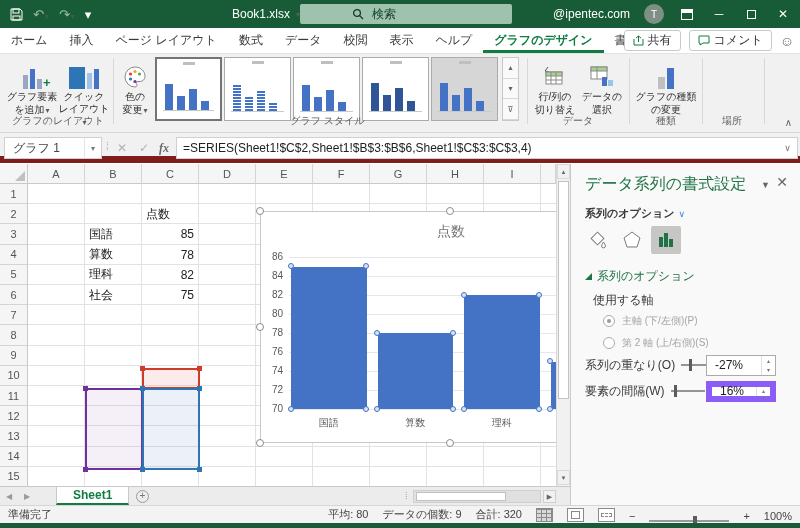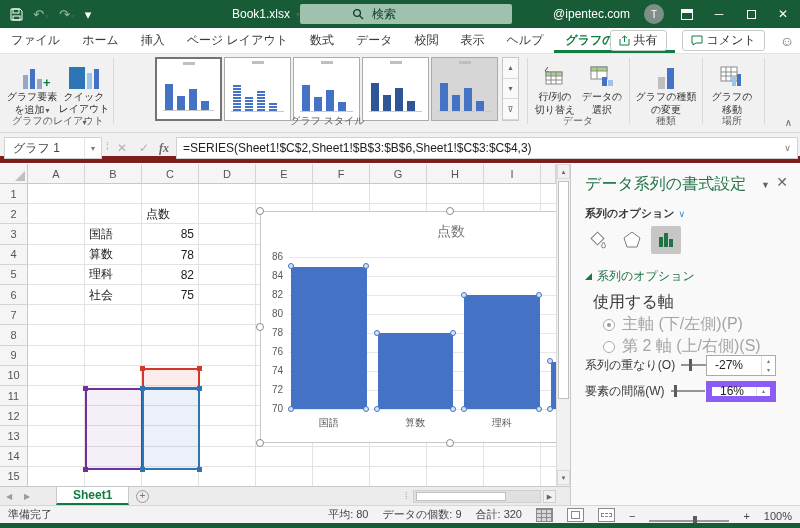--- a/index.html
+++ b/index.html
@@ -24,21 +24,21 @@
             display:flex; align-items:center; justify-content:center; }
   .winbtn { width:18px; height:18px; display:flex; align-items:center; justify-content:center; color:#fff; font-size:12px; }
   .maxbox { width:9px; height:9px; border:1px solid #fff; display:inline-block; }
   .ribdisp { width:12px; height:11px; border:1px solid #fff; border-top-width:4px; display:inline-block; }
 
   
   #tabrow { position:absolute; left:0; top:28px; width:800px; height:26px; background:#fff;
             display:flex; align-items:stretch; border-bottom:1px solid #E3E3E3; }
   .tab { padding:0 11px; display:flex; align-items:center; font-size:12px; color:#3B3A39; }
   .tab.active { color:#107C41; font-weight:700; border-bottom:3px solid #107C41; padding-top:3px; }
-  #tabrow-right { position:absolute; right:6px; top:30px; display:flex; gap:15px; align-items:center; }
+  #tabrow-right { position:absolute; right:6px; top:30px; display:flex; gap:8px; align-items:center; }
   .hdr-btn { height:21px; border:1px solid #C3CDC7; border-radius:3px; background:#fff; display:flex;
              align-items:center; gap:4px; padding:0 8px; font-size:12px; color:#323130; }
   #smiley { color:#5a5a5a; font-size:14px; }
 
   
   #ribbon { position:absolute; left:0; top:54px; width:800px; height:79px; background:#F1F1F1;
             border-bottom:1px solid #D5D5D5; }
   .grp-label { position:absolute; top:60px; font-size:10px; color:#605E5C; text-align:center; }
   .vsep { position:absolute; top:4px; height:66px; width:1px; background:#D8D8D8; }
   .bigbtn { position:absolute; top:2px; width:52px; height:72px; display:flex; flex-direction:column;
@@ -142,22 +142,22 @@
   #panel { position:absolute; left:570px; top:164px; width:230px; height:341px; background:#F9F9F9; border-left:1px solid #C9C9C9; }
   #panel-title { position:absolute; left:14px; top:10px; font-size:16px; color:#217346; }
   #panel-title-chev { position:absolute; left:190px; top:16px; font-size:9px; color:#666; }
   #panel-close { position:absolute; right:12px; top:10px; font-size:14px; color:#666; }
   #panel-selector { position:absolute; left:14px; top:42px; font-size:11px; font-weight:700; color:#3B3A39; }
   #panel-selector .blue { color:#2B88D8; font-weight:400; font-size:9px; margin-left:4px; }
   .ptab { position:absolute; top:62px; width:30px; height:28px; display:flex; align-items:center; justify-content:center; border-radius:2px; }
   .ptab.sel { background:#C8C6C4; }
   #panel-sec { position:absolute; left:14px; top:104px; font-size:12px; color:#217346; display:flex; align-items:center; gap:5px; }
   .tri-dr { width:0; height:0; border-left:7px solid transparent; border-bottom:7px solid #217346; }
-  #axis-label { position:absolute; left:22px; top:128px; font-size:16px; color:#3B3A39; }
-  .radio-row { position:absolute; left:32px; display:flex; align-items:center; gap:7px; font-size:16px; color:#A6A4A2; }
+  #axis-label { position:absolute; left:22px; top:128px; font-size:12px; color:#3B3A39; }
+  .radio-row { position:absolute; left:32px; display:flex; align-items:center; gap:7px; font-size:10px; color:#A6A4A2; }
   .radio { width:12px; height:12px; border-radius:50%; border:1px solid #ABABAB; background:#fff; position:relative; }
   .radio.on:after { content:""; position:absolute; left:3px; top:3px; width:4px; height:4px; border-radius:50%; background:#9a9a9a; }
   .spin-row { position:absolute; left:14px; width:210px; display:flex; align-items:center; font-size:12px; color:#3B3A39; }
   .slider { position:relative; width:34px; height:2px; background:#949494; margin-left:6px; }
   .slider i { position:absolute; top:-5px; width:3px; height:12px; background:#5c5c5c; }
   .spinbox { position:absolute; left:121px; width:70px; height:21px; background:#fff; border:1px solid #ABABAB;
              display:flex; align-items:center; padding-left:8px; color:#222; }
   .spinbox.focus { border:6px solid #8b5cf6; }
   .steppers { margin-left:auto; width:14px; height:100%; border-left:1px solid #E0E0E0; display:flex; flex-direction:column;
               align-items:center; justify-content:space-around; font-size:6px; color:#777; }
@@ -216,21 +216,20 @@
       </span>
     <span class="winbtn">─</span>
     <span class="winbtn">
         <span class="maxbox"></span>
       </span>
     <span class="winbtn">✕</span>
   </div>
 </div>
 
 <div id="tabrow">
-    <div class="tab">ファイル</div>
     <div class="tab">ホーム</div>
     <div class="tab">挿入</div>
     <div class="tab">ページ レイアウト</div>
     <div class="tab">数式</div>
     <div class="tab">データ</div>
     <div class="tab">校閲</div>
     <div class="tab">表示</div>
     <div class="tab">ヘルプ</div>
     <div class="tab active">グラフのデザイン</div>
     <div class="tab">書式</div>
@@ -277,20 +276,34 @@
           <i style="height:16px;background:#9DC3E6"></i>
           <i style="height:20px;background:#4472C4"></i>
         </span>
     </span>
     <span>クイック</span>
     <span><span>レイアウト</span><span class="chev">▾</span></span>
   </div>
   <div class="grp-label" style="left:6px;width:104px">グラフのレイアウト</div>
   <div class="vsep" style="left:113px"></div>
 
+  <div class="bigbtn" style="left:116px;width:38px">
+    <span class="ic">
+      <svg width="24" height="24" viewBox="0 0 24 24">
+          <path d="M12 2a10 10 0 1 0 0 20c2 0 2.5-1.4 1.6-2.7-.8-1.2-.3-2.8 1.4-2.8H17a5 5 0 0 0 5-5C22 6 17.5 2 12 2z" fill="#fff" stroke="#8a8a8a"></path>
+          <circle cx="7.5" cy="9" r="1.6" fill="#E23A2E"></circle>
+          <circle cx="12" cy="6.5" r="1.6" fill="#F5A623"></circle>
+          <circle cx="16.5" cy="9" r="1.6" fill="#4CAF50"></circle>
+          <circle cx="7.5" cy="14" r="1.6" fill="#2E75B6"></circle>
+          <circle cx="12" cy="16.5" r="1.6" fill="#7030A0"></circle>
+        </svg>
+    </span>
+    <span>色の</span>
+    <span><span>変更</span><span class="chev">▾</span></span>
+  </div>
   <div id="gallery">
       <div class="thumb sel">
         <div class="t-title"></div>
         <div class="t-bars">
           <i style="height: 26px;"></i>
           <i style="height: 14px;"></i>
           <i style="height: 21px;"></i>
           <i style="height: 9px;"></i>
         </div>
       </div>
@@ -375,51 +388,36 @@
           <i style="height:12px;background:#BFBFBF;width:7px"></i>
           <i style="height:21px;background:#4472C4;width:7px"></i>
         </span>
     </span>
     <span>グラフの種類</span>
     <span>の変更</span>
   </div>
   <div class="grp-label" style="left:633px;width:66px">種類</div>
   <div class="vsep" style="left:702px"></div>
 
-  <div class="bigbtn" style="left:706px;width:52px">
-    <span class="ic">
-      <svg width="26" height="24" viewBox="0 0 26 24">
-          <rect x="2" y="2" width="16" height="14" fill="#fff" stroke="#8a8a8a"></rect>
-          <line x1="7" y1="2" x2="7" y2="16" stroke="#8a8a8a"></line>
-          <line x1="12" y1="2" x2="12" y2="16" stroke="#8a8a8a"></line>
-          <line x1="2" y1="7" x2="18" y2="7" stroke="#8a8a8a"></line>
-          <line x1="2" y1="11" x2="18" y2="11" stroke="#8a8a8a"></line>
-          <rect x="13" y="12" width="4" height="9" fill="#9DC3E6"></rect>
-          <rect x="18" y="9" width="4" height="12" fill="#4472C4"></rect>
-        </svg>
-    </span>
-    <span>グラフの</span>
-    <span>移動</span>
-  </div>
   <div class="grp-label" style="left:706px;width:52px">場所</div>
   <div class="vsep" style="left:764px"></div>
   <div id="ribbon-collapse">∧</div>
 </div>
 
 <div id="formulabar">
   <div id="namebox">
     <span>グラフ 1</span>
     <span class="nb-chev">▾</span>
   </div>
   <span id="fb-dots">⁞</span>
   <span class="fb-btn" style="left:112px">✕</span>
   <span class="fb-btn" style="left:134px">✓</span>
   <span class="fb-btn" id="fb-fx" style="left:154px">fx</span>
   <div id="formula-field">
-    <span>=SERIES(Sheet1!$C$2,Sheet1!$B$3:$B$6,Sheet1!$C$3:$C$4,3)</span>
+    <span>=SERIES(Sheet1!$C$2,Sheet1!$B$3:$B$6,Sheet1!$C$3:$C$3,4)</span>
   </div>
   <div id="fb-expand">∨</div>
 </div>
 
 <div id="sheet">
   <div id="gridbg"></div>
   <div id="corner"></div>
   <div id="col-headers">
       <div class="colhdr" style="left:28px;width:57px">A</div>
       <div class="colhdr" style="left:85px;width:57px">B</div>

